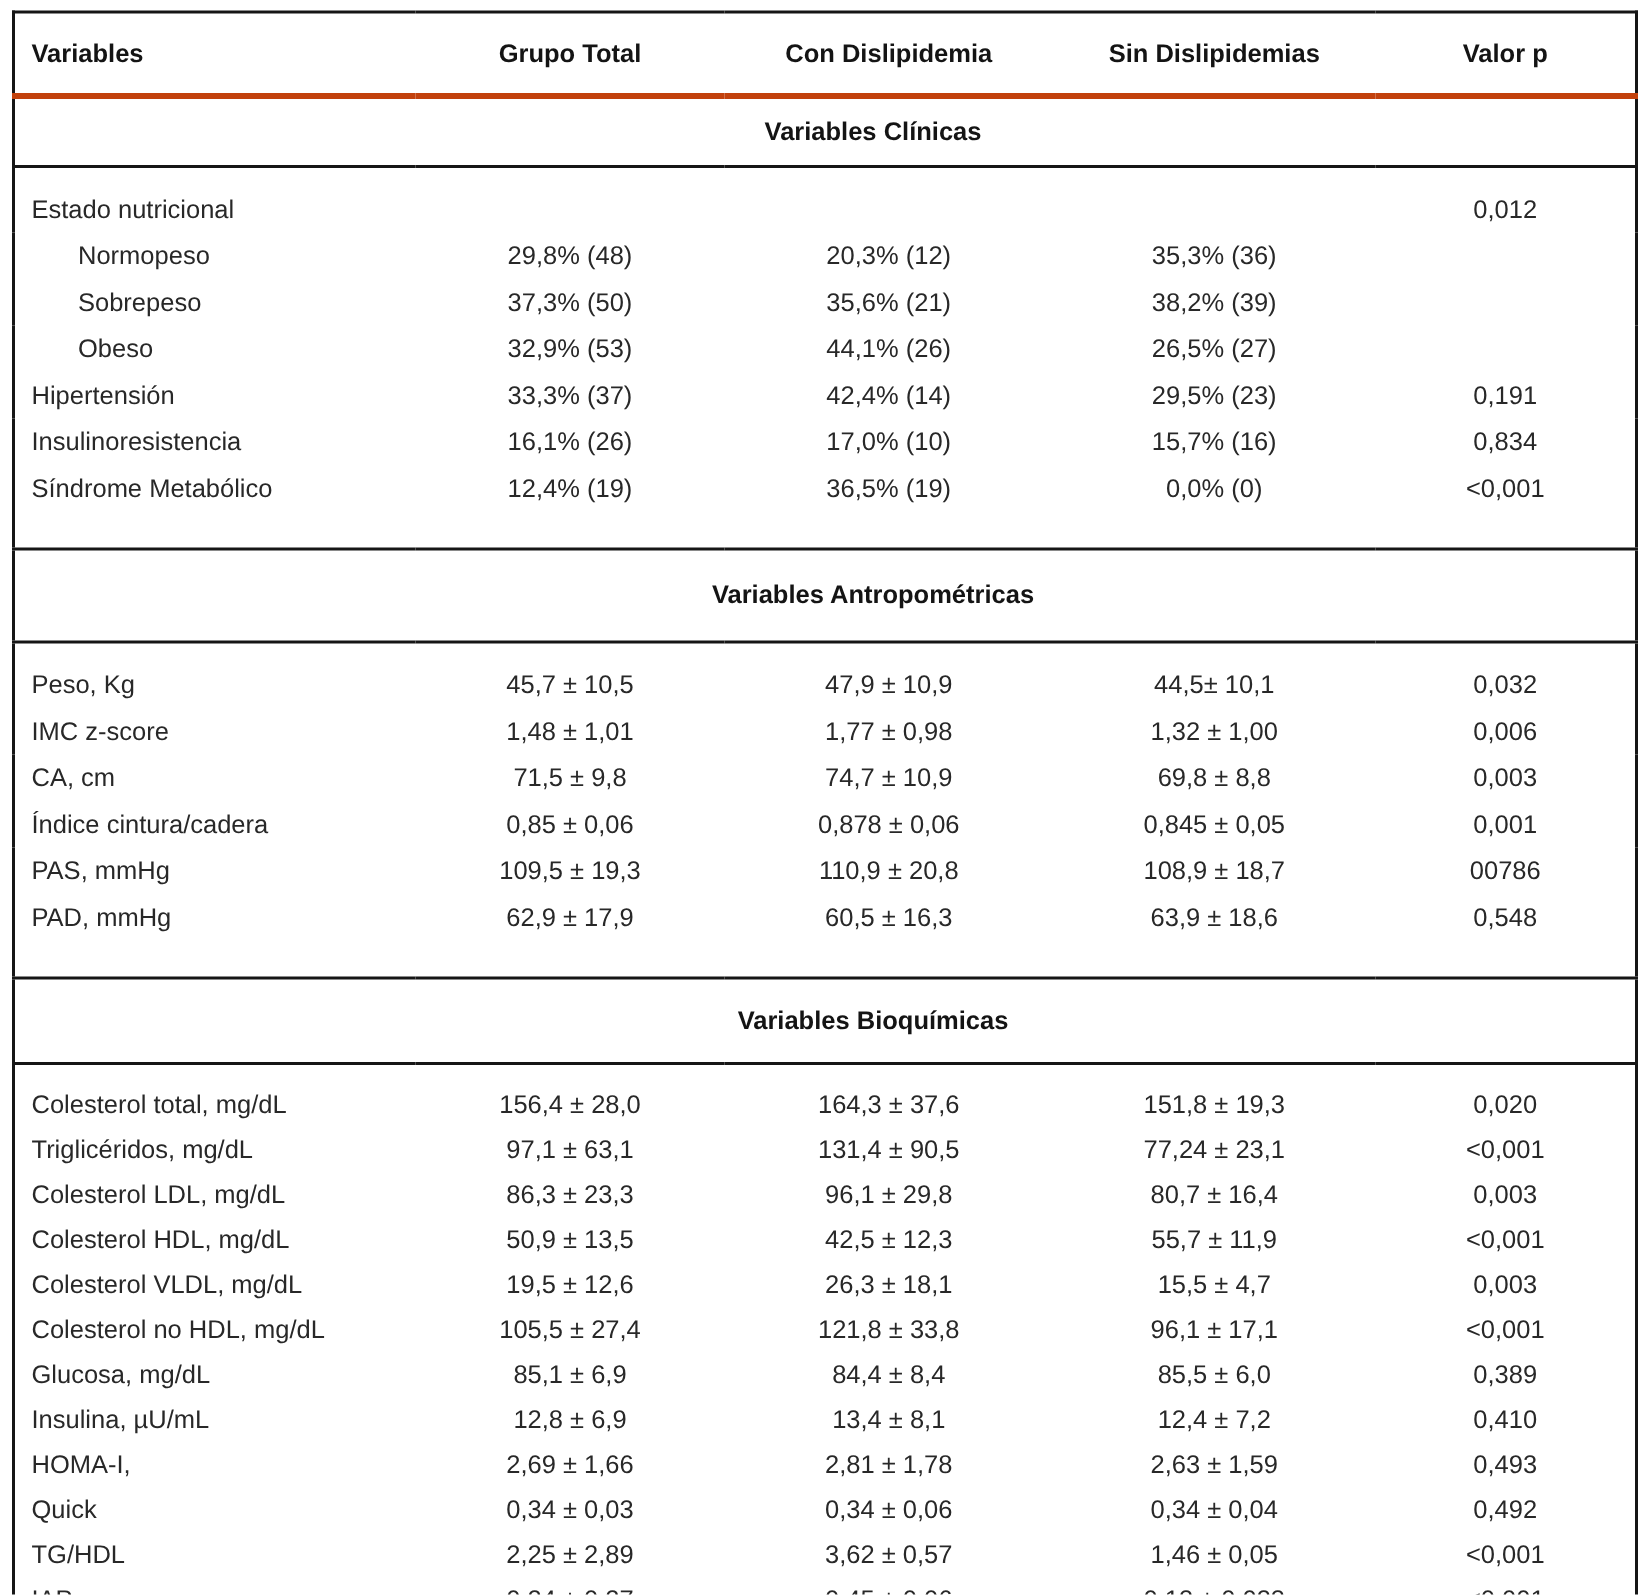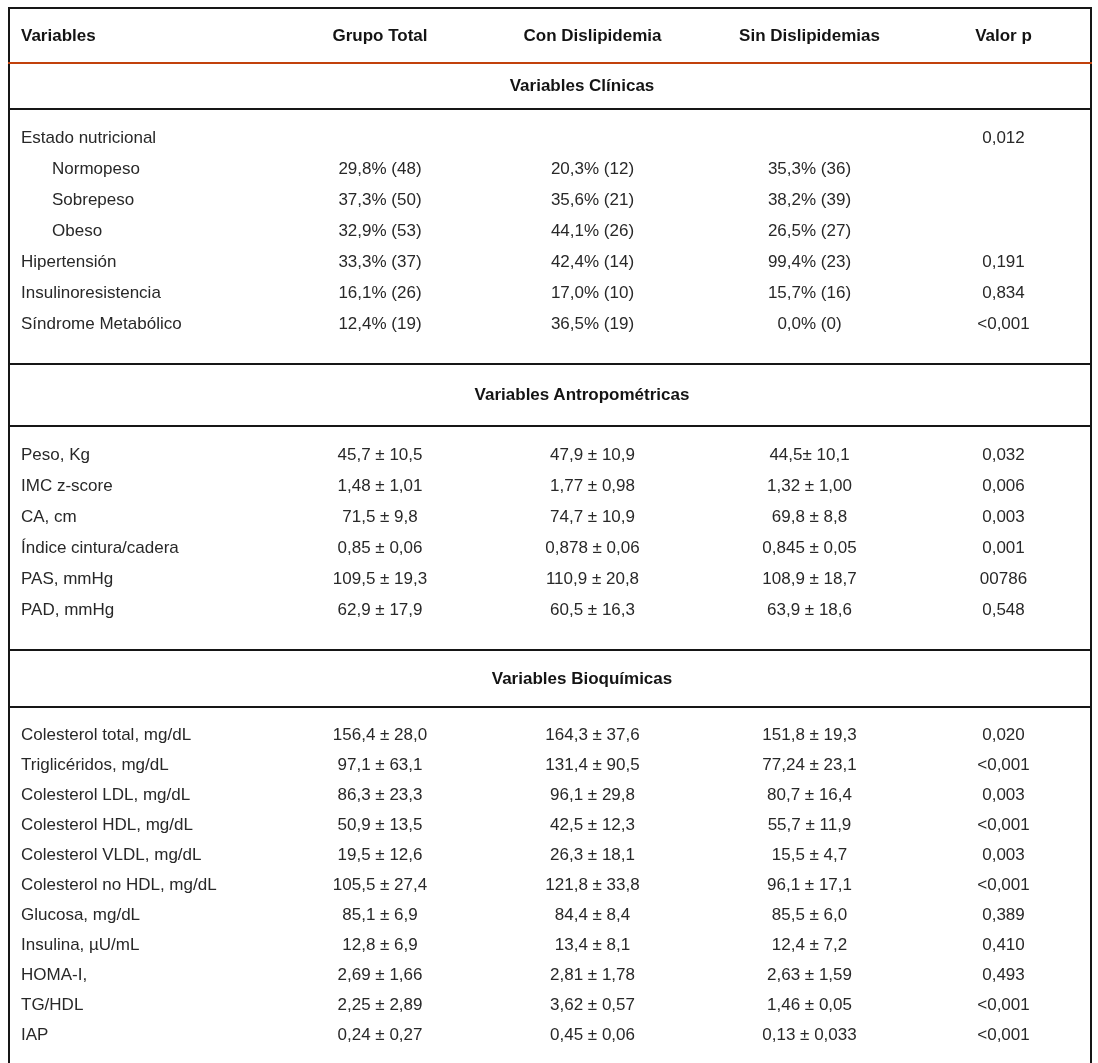--- a/index.html
+++ b/index.html
@@ -34,21 +34,21 @@
     vertical-align: middle;
     text-align: center;
     font-weight: normal;
     white-space: nowrap;
     overflow: hidden;
   }
   thead th {
     height: 53px;
     font-weight: bold;
     color: #141414;
-    border-bottom: 2px solid #c2410c;
+    border-bottom: 4px solid #c2410c;
   }
   th.left, td.left {
     text-align: left;
     padding-left: 11px;
   }
   td.left.ind {
     padding-left: 42px;
   }
   tr.band td {
     height: 44px;
@@ -120,21 +120,21 @@
         <td class="left ind">Obeso</td>
         <td>32,9% (53)</td>
         <td>44,1% (26)</td>
         <td>26,5% (27)</td>
         <td></td>
       </tr>
       <tr class="data">
         <td class="left">Hipertensión</td>
         <td>33,3% (37)</td>
         <td>42,4% (14)</td>
-        <td>99,4% (23)</td>
+        <td>29,5% (23)</td>
         <td>0,191</td>
       </tr>
       <tr class="data">
         <td class="left">Insulinoresistencia</td>
         <td>16,1% (26)</td>
         <td>17,0% (10)</td>
         <td>15,7% (16)</td>
         <td>0,834</td>
       </tr>
       <tr class="data pb">
@@ -253,20 +253,27 @@
         <td>0,410</td>
       </tr>
       <tr class="data bio">
         <td class="left">HOMA-I,</td>
         <td>2,69 ± 1,66</td>
         <td>2,81 ± 1,78</td>
         <td>2,63 ± 1,59</td>
         <td>0,493</td>
       </tr>
       <tr class="data bio">
+        <td class="left">Quick</td>
+        <td>0,34 ± 0,03</td>
+        <td>0,34 ± 0,06</td>
+        <td>0,34 ± 0,04</td>
+        <td>0,492</td>
+      </tr>
+      <tr class="data bio">
         <td class="left">TG/HDL</td>
         <td>2,25 ± 2,89</td>
         <td>3,62 ± 0,57</td>
         <td>1,46 ± 0,05</td>
         <td>&lt;0,001</td>
       </tr>
       <tr class="data bio pb">
         <td class="left">IAP</td>
         <td>0,24 ± 0,27</td>
         <td>0,45 ± 0,06</td>

